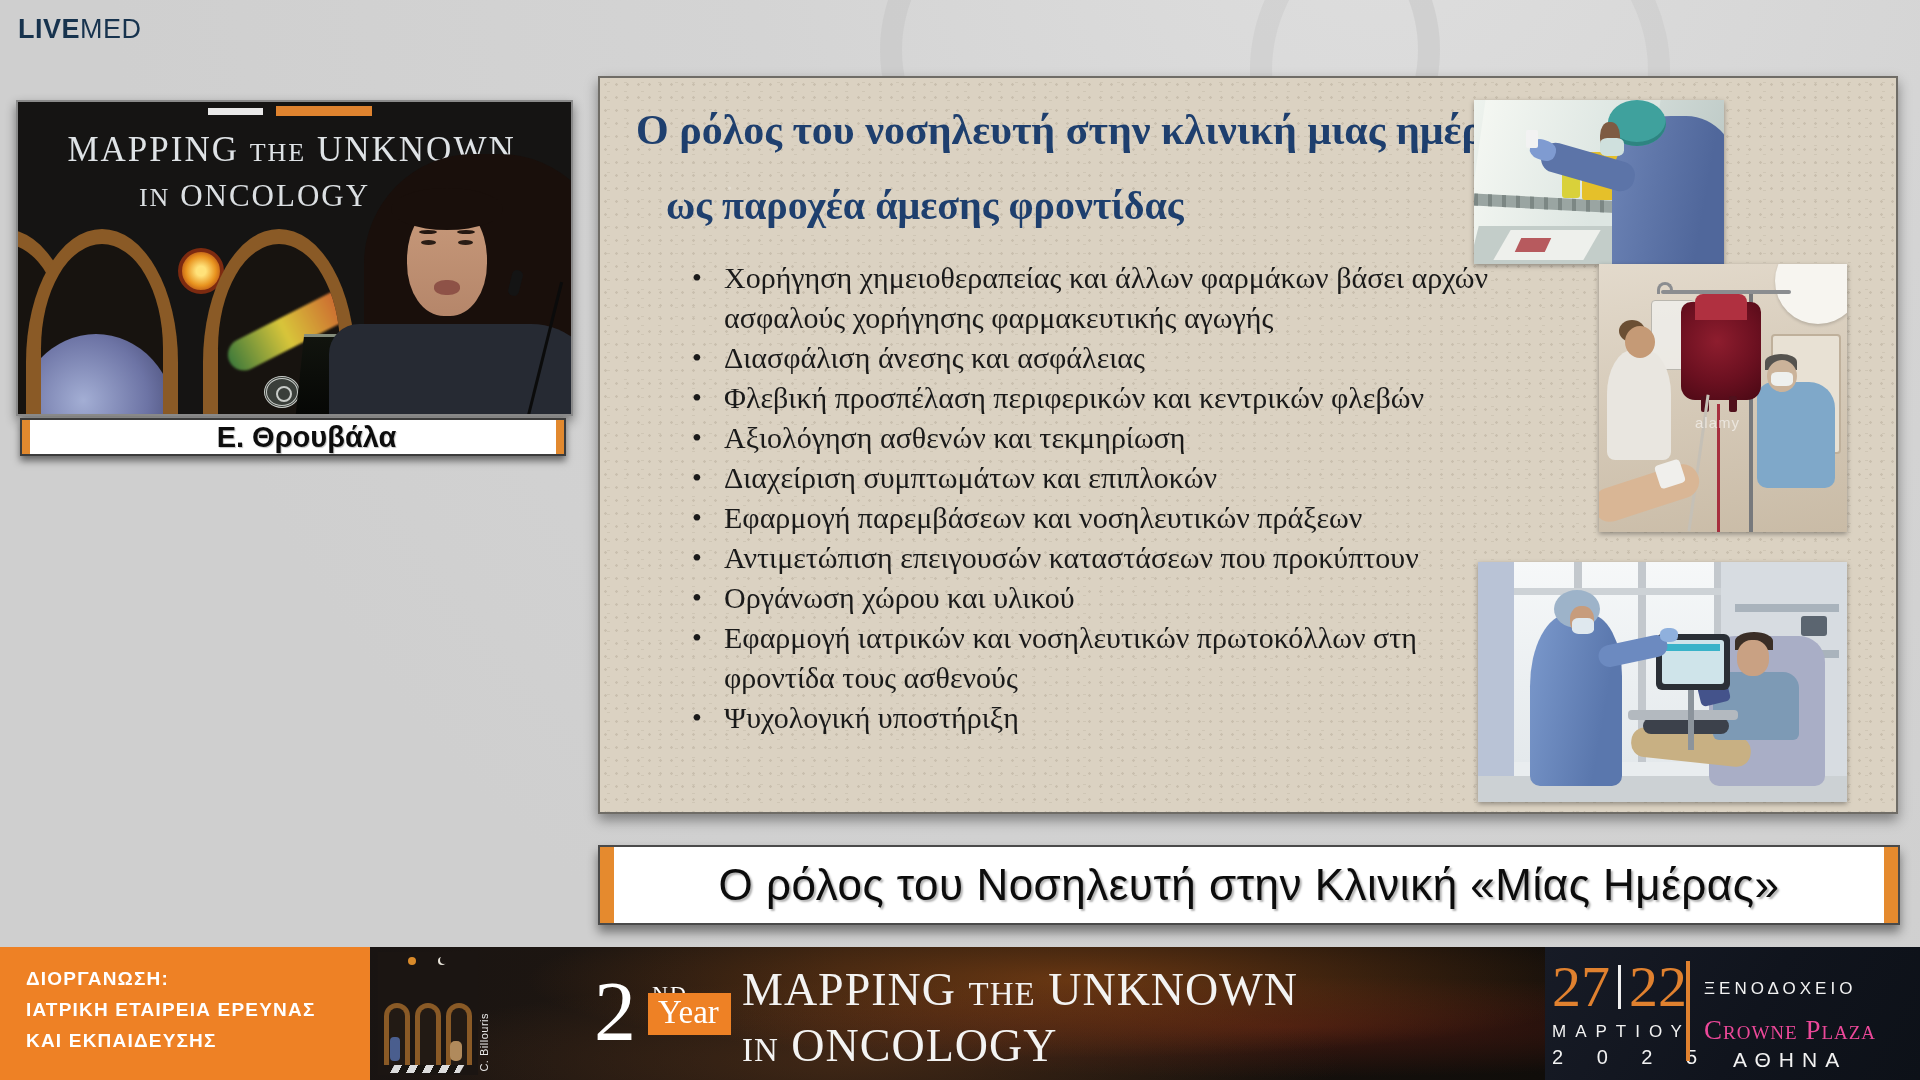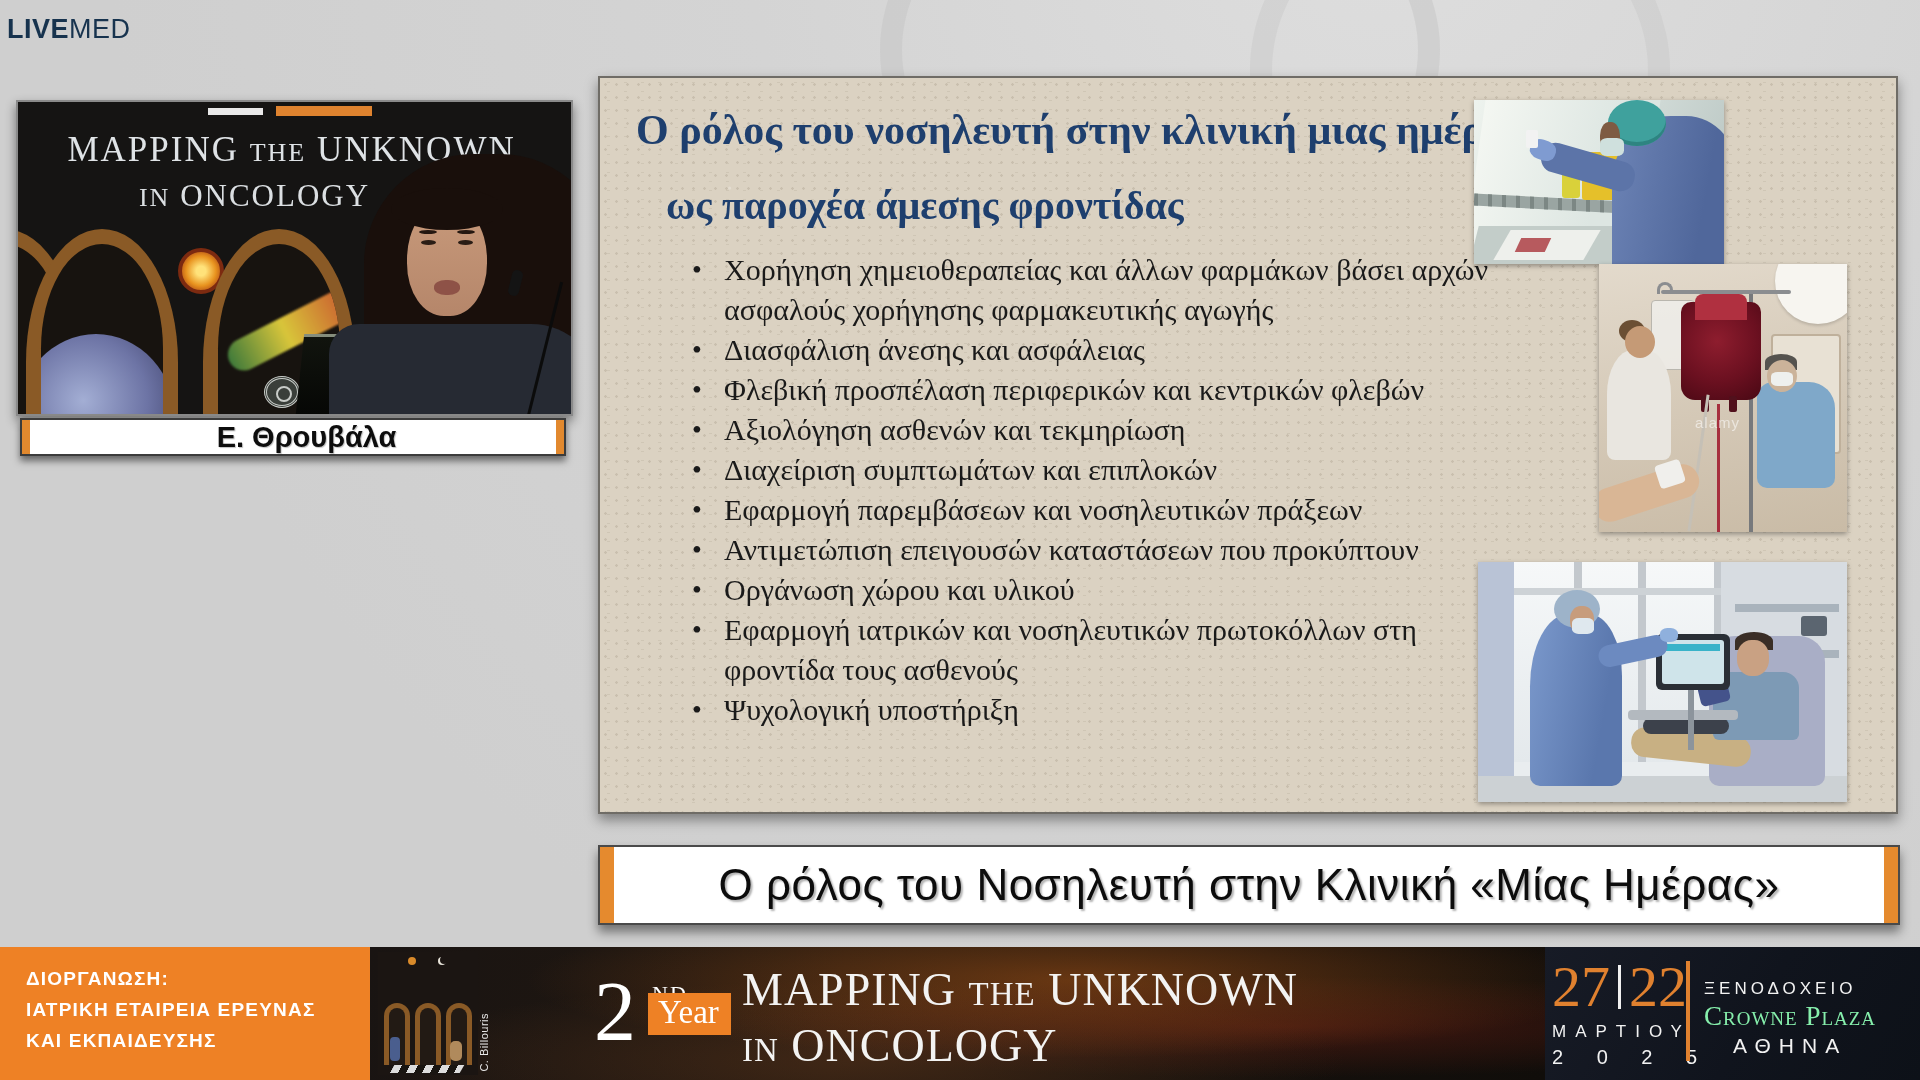--- a/index.html
+++ b/index.html
@@ -7,21 +7,21 @@
   body { font-family:"Liberation Sans", sans-serif; background:#d2d2d2; }
   .stage { position:relative; width:1920px; height:1080px;
            background: radial-gradient(circle at 72% -10%, #dedede 0%, #d4d4d4 35%, #cfcfcf 70%);
   }
   
   .ghost { position:absolute; border:22px solid rgba(198,198,198,.55); border-radius:50%; }
   .ghost.g1 { left:880px; top:-160px; width:560px; height:420px; }
   .ghost.g2 { left:1250px; top:-120px; width:420px; height:380px; border-color:rgba(202,202,202,.5); }
 
   
-  .logo { position:absolute; left:7px; top:14px; font-size:27px; color:#17334e; letter-spacing:.5px; }
+  .logo { position:absolute; left:18px; top:14px; font-size:27px; color:#17334e; letter-spacing:.5px; }
   .logo .b { font-weight:bold; }
 
   
   .video { position:absolute; left:16px; top:100px; width:557px; height:316px;
            background:#151413; border:2px solid #8a8a8a; overflow:hidden;
            box-shadow:0 5px 10px rgba(0,0,0,.45); }
   .v-bar-w { position:absolute; left:190px; top:6px; width:55px; height:7px; background:#e9e9e9; }
   .v-bar-o { position:absolute; left:258px; top:4px; width:96px; height:10px; background:#df832f; }
   .v-line1 { position:absolute; left:-14px; top:28px; width:104%; text-align:center;
              font-family:"Liberation Serif", serif; color:#dfe3e6; font-size:35px; letter-spacing:2px; }
@@ -79,21 +79,21 @@
              radial-gradient(circle at 10% 15%, rgba(255,255,255,.25) 0 1px, transparent 2px),
              radial-gradient(#c9bfae 1px, transparent 1.4px),
              radial-gradient(#cfc6b5 1px, transparent 1.4px),
              #dbd2c2;
            background-size:auto, 11px 13px, 17px 9px, auto;
            border:2px solid #6f6c66; box-shadow:0 6px 12px rgba(0,0,0,.4); }
   .s-title1 { position:absolute; left:36px; top:28px; font-family:"Liberation Serif", serif;
               font-weight:bold; font-size:42px; color:#1e3f6e; }
   .s-title2 { position:absolute; left:66px; top:104px; font-family:"Liberation Serif", serif;
               font-weight:bold; font-size:40px; color:#1e3f6e; }
-  .s-bullets { position:absolute; left:86px; top:172px; width:822px; list-style:none; }
+  .s-bullets { position:absolute; left:86px; top:180px; width:822px; list-style:none; }
   .s-bullets li { position:relative; padding-left:38px; font-family:"Liberation Serif", serif;
                   font-size:30px; line-height:40px; color:#1a1a1a; }
   .s-bullets li::before { content:"\2022"; position:absolute; left:6px; top:0; font-size:28px; }
 
   
   .photo { position:absolute; overflow:hidden; box-shadow:0 2px 5px rgba(0,0,0,.35); }
   .p1 { left:874px; top:22px; width:250px; height:164px;
         background:linear-gradient(115deg,#eef3ee 0%,#d7e0dc 45%,#b4c1be 100%); }
   .p1 .wall { position:absolute; left:0; top:0; width:70%; height:100%;
               background:linear-gradient(100deg,#f4f7f2,#dde6e2 70%); transform:skewX(-8deg); }
@@ -229,21 +229,21 @@
            font-size:46px; letter-spacing:1px; }
   .f-ev1 .sm, .f-ev2 .sm { font-size:33px; }
   .f-dates { position:absolute; left:1552px; top:6px; }
   .f-days { display:flex; align-items:center; color:#e0812f; font-family:"Liberation Serif", serif; font-size:58px; }
   .f-days .sep { width:3px; height:44px; background:#f0f0f0; margin:0 8px; }
   .f-month { margin-top:2px; color:#f2f2f2; font-size:17px; letter-spacing:9px; }
   .f-year { margin-top:4px; color:#f2f2f2; font-size:20px; letter-spacing:14px; }
   .f-vline { position:absolute; left:1686px; top:14px; width:4px; height:100px; background:#e0812f; }
   .f-venue { position:absolute; left:1704px; top:32px; }
   .f-hotel-label { color:#f2f2f2; font-size:17px; letter-spacing:4px; }
-  .f-hotel-name { margin-top:2px; color:#86efac; font-family:"Liberation Serif", serif;
+  .f-hotel-name { margin-top:16px; color:#ec4899; font-family:"Liberation Serif", serif;
                   font-size:27px; font-variant:small-caps; letter-spacing:1px; }
   .f-hotel-city { margin-top:2px; color:#f2f2f2; font-size:21px; letter-spacing:8px;text-align:center; }
 </style>
 </head>
 <body>
 
 <div class="stage">
   <div class="ghost g1"></div>
   <div class="ghost g2"></div>
 

